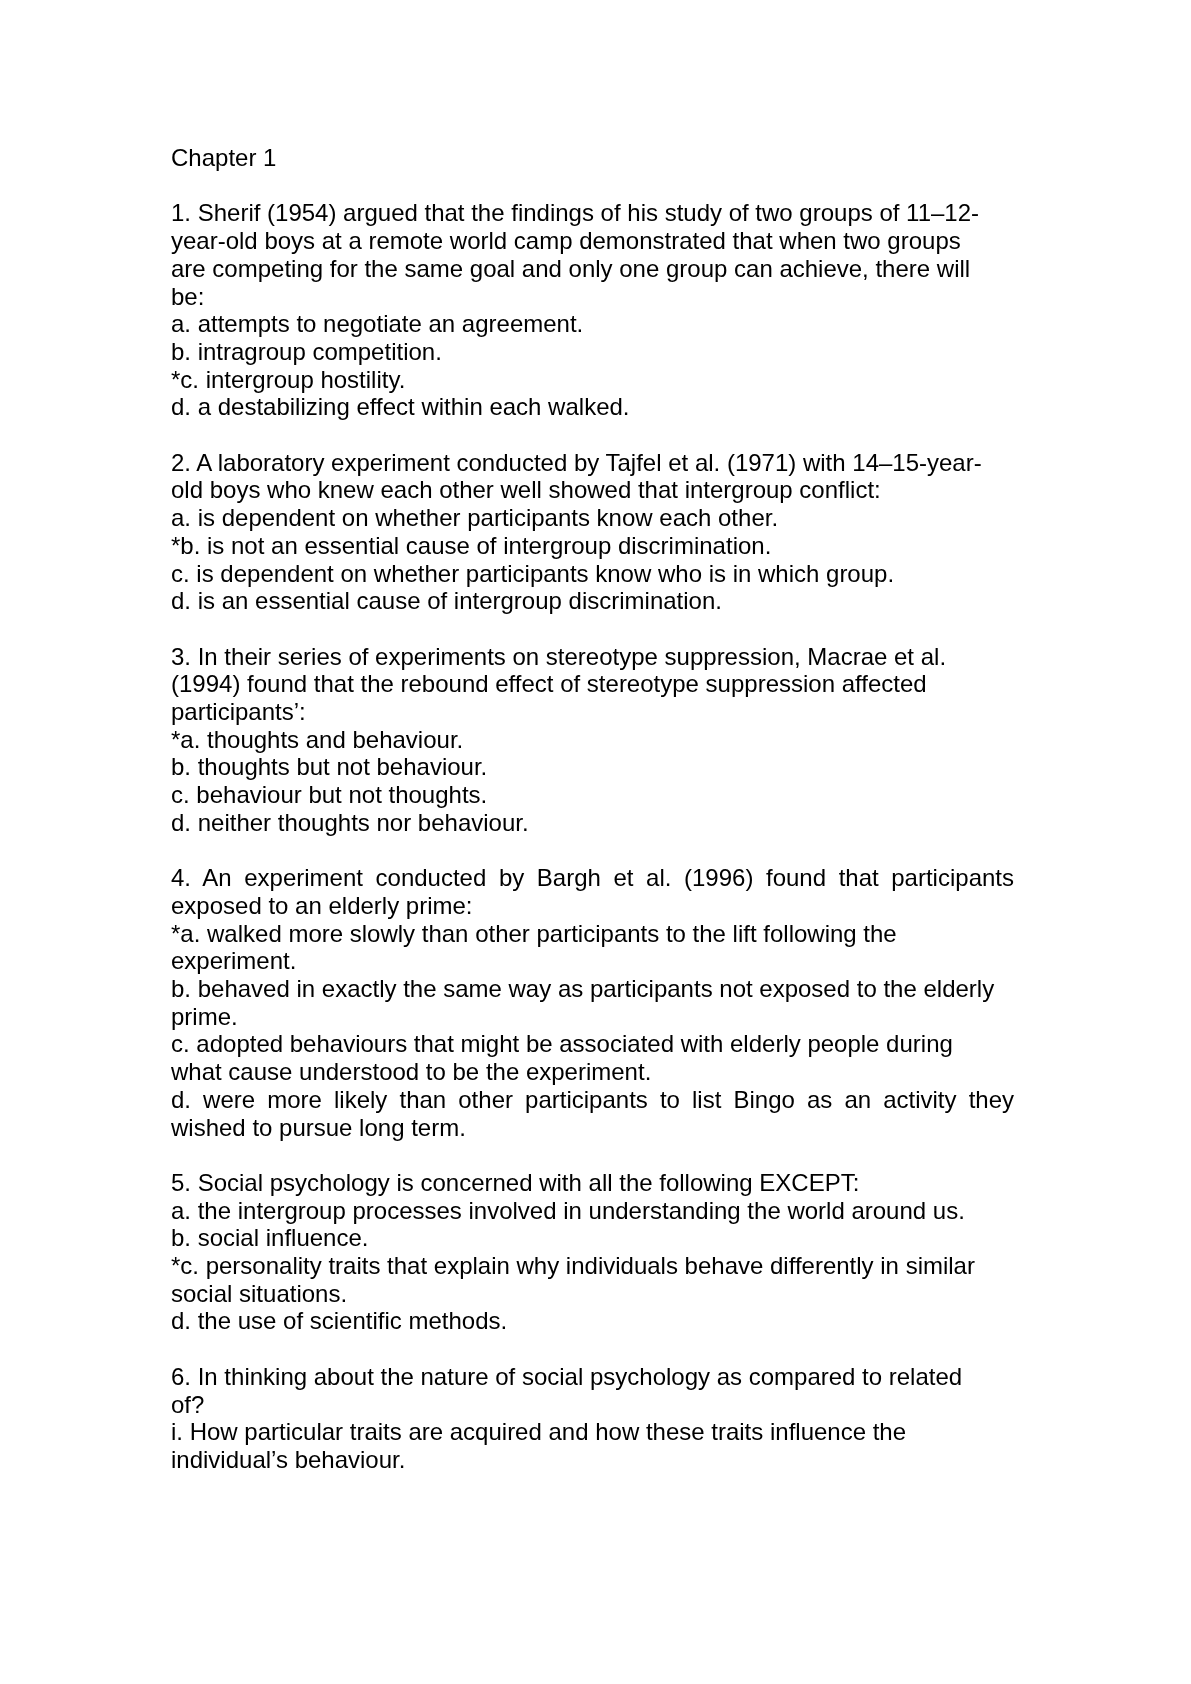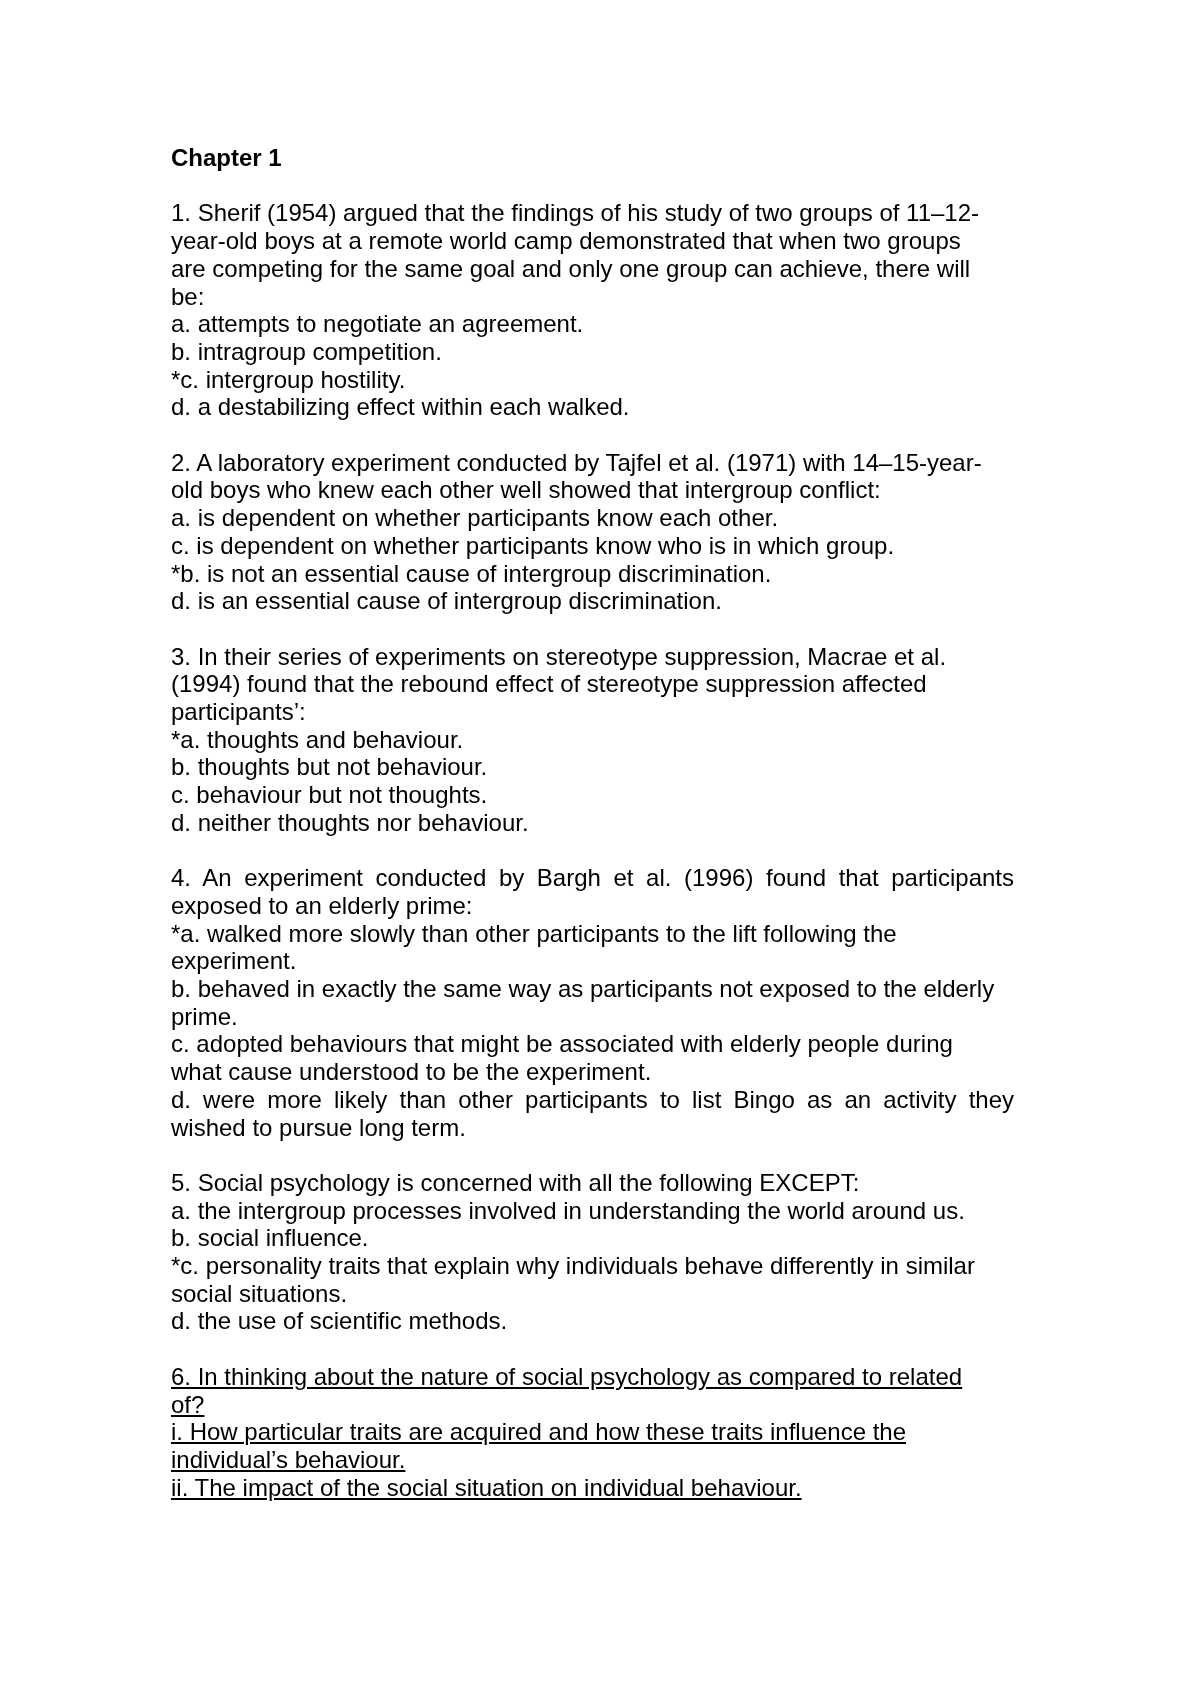--- a/index.html
+++ b/index.html
@@ -27,29 +27,28 @@
   }
   .content {
     position: absolute;
     left: 171px;
     top: 144px;
     width: 843px;
   }
   .doc-title {
     margin: 0 0 27.7px 0;
     font-size: 24px;
-    font-weight: bold;
+    font-weight: normal;
     line-height: 27.7px;
   }
   .question {
     margin: 0 0 27.7px 0;
   }
   .question:last-child {
     margin-bottom: 0;
-    text-decoration: underline;
   }
   .line {
     white-space: nowrap;
   }
   .line.justify {
     white-space: normal;
     text-align: justify;
     text-align-last: justify;
   }
 </style>
@@ -67,22 +66,22 @@
           <div class="line">be:</div>
           <div class="line">a. attempts to negotiate an agreement.</div>
           <div class="line">b. intragroup competition.</div>
           <div class="line">*c. intergroup hostility.</div>
           <div class="line">d. a destabilizing effect within each walked.</div>
         </div>
         <div class="question">
           <div class="line">2. A laboratory experiment conducted by Tajfel et al. (1971) with 14–15-year-</div>
           <div class="line">old boys who knew each other well showed that intergroup conflict:</div>
           <div class="line">a. is dependent on whether participants know each other.</div>
+          <div class="line">*b. is not an essential cause of intergroup discrimination.</div>
           <div class="line">c. is dependent on whether participants know who is in which group.</div>
-          <div class="line">*b. is not an essential cause of intergroup discrimination.</div>
           <div class="line">d. is an essential cause of intergroup discrimination.</div>
         </div>
         <div class="question">
           <div class="line">3. In their series of experiments on stereotype suppression, Macrae et al.</div>
           <div class="line">(1994) found that the rebound effect of stereotype suppression affected</div>
           <div class="line">participants’:</div>
           <div class="line">*a. thoughts and behaviour.</div>
           <div class="line">b. thoughts but not behaviour.</div>
           <div class="line">c. behaviour but not thoughts.</div>
           <div class="line">d. neither thoughts nor behaviour.</div>
@@ -105,17 +104,16 @@
           <div class="line">b. social influence.</div>
           <div class="line">*c. personality traits that explain why individuals behave differently in similar</div>
           <div class="line">social situations.</div>
           <div class="line">d. the use of scientific methods.</div>
         </div>
         <div class="question">
           <div class="line">6. In thinking about the nature of social psychology as compared to related</div>
           <div class="line">of?</div>
           <div class="line">i. How particular traits are acquired and how these traits influence the</div>
           <div class="line">individual’s behaviour.</div>
-          <div class="line">ii. The impact of the social situation on individual behaviour.</div>
         </div>
       </div>
   </div>
 </div>
 
 </body></html>

